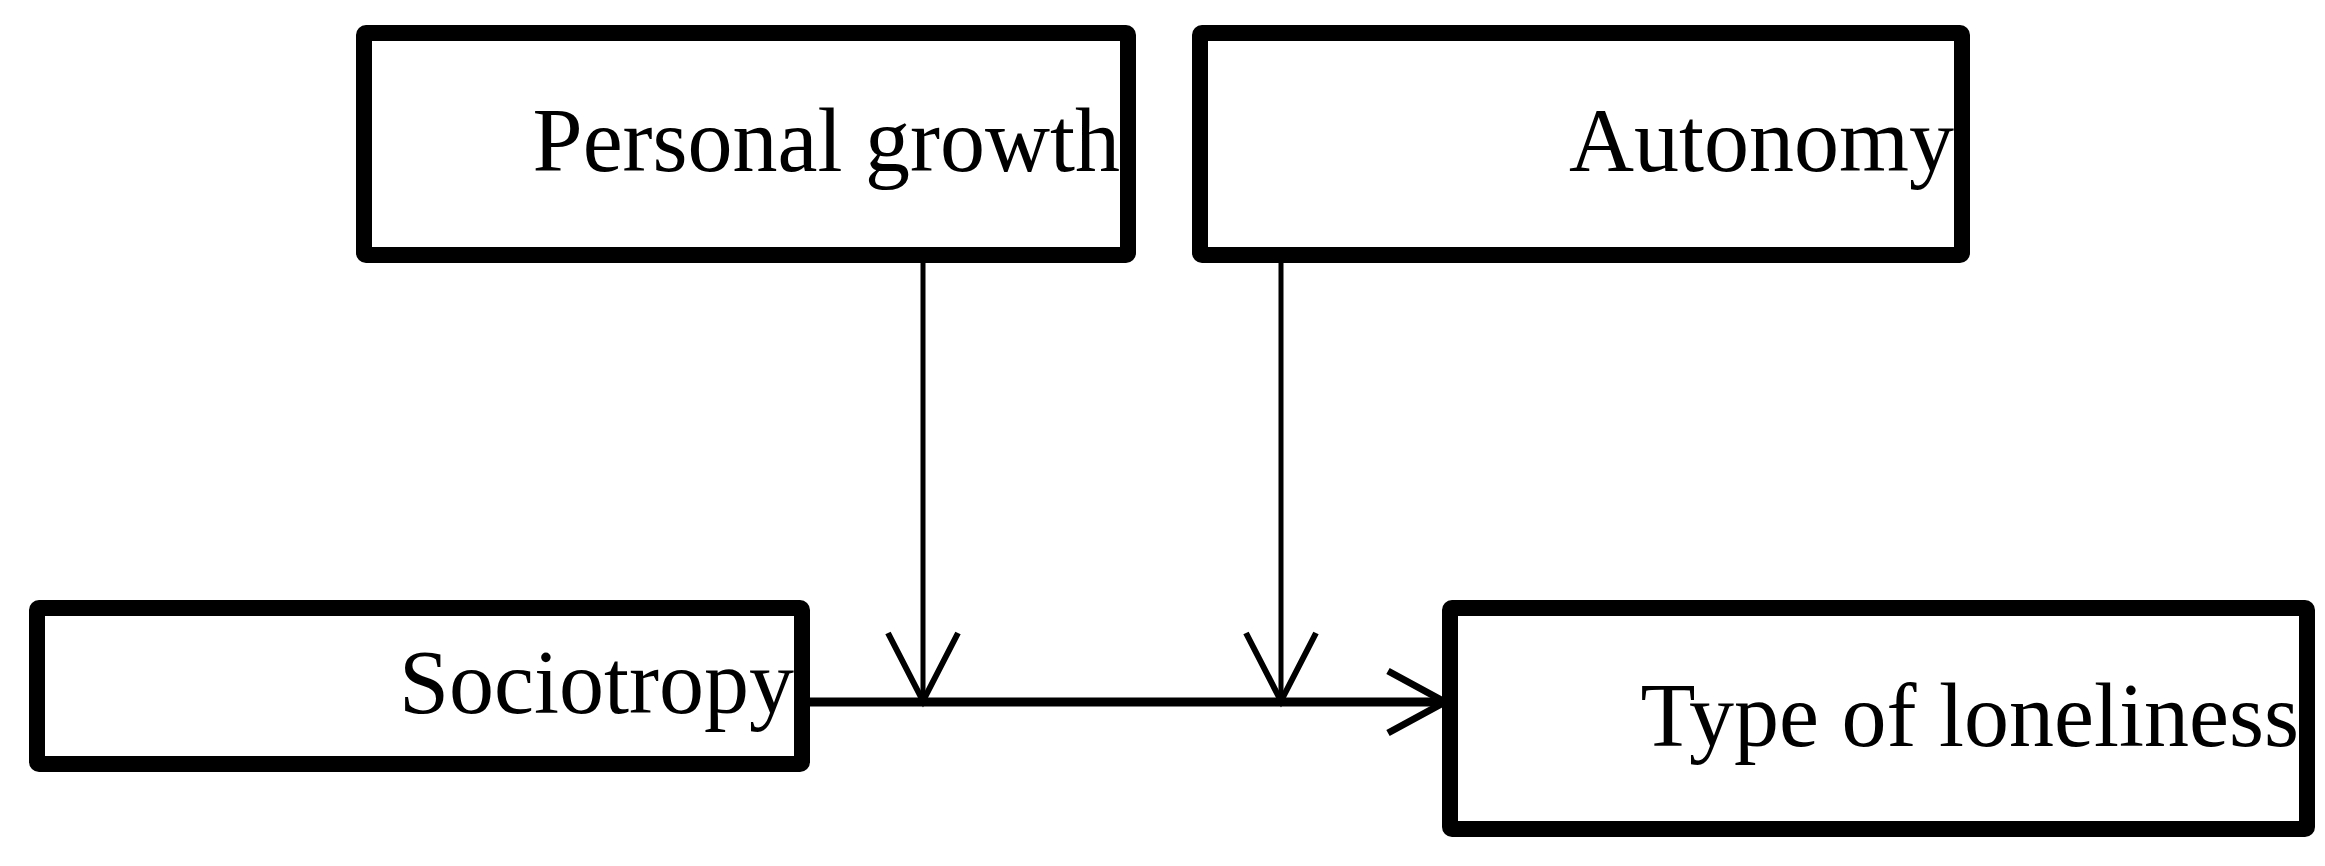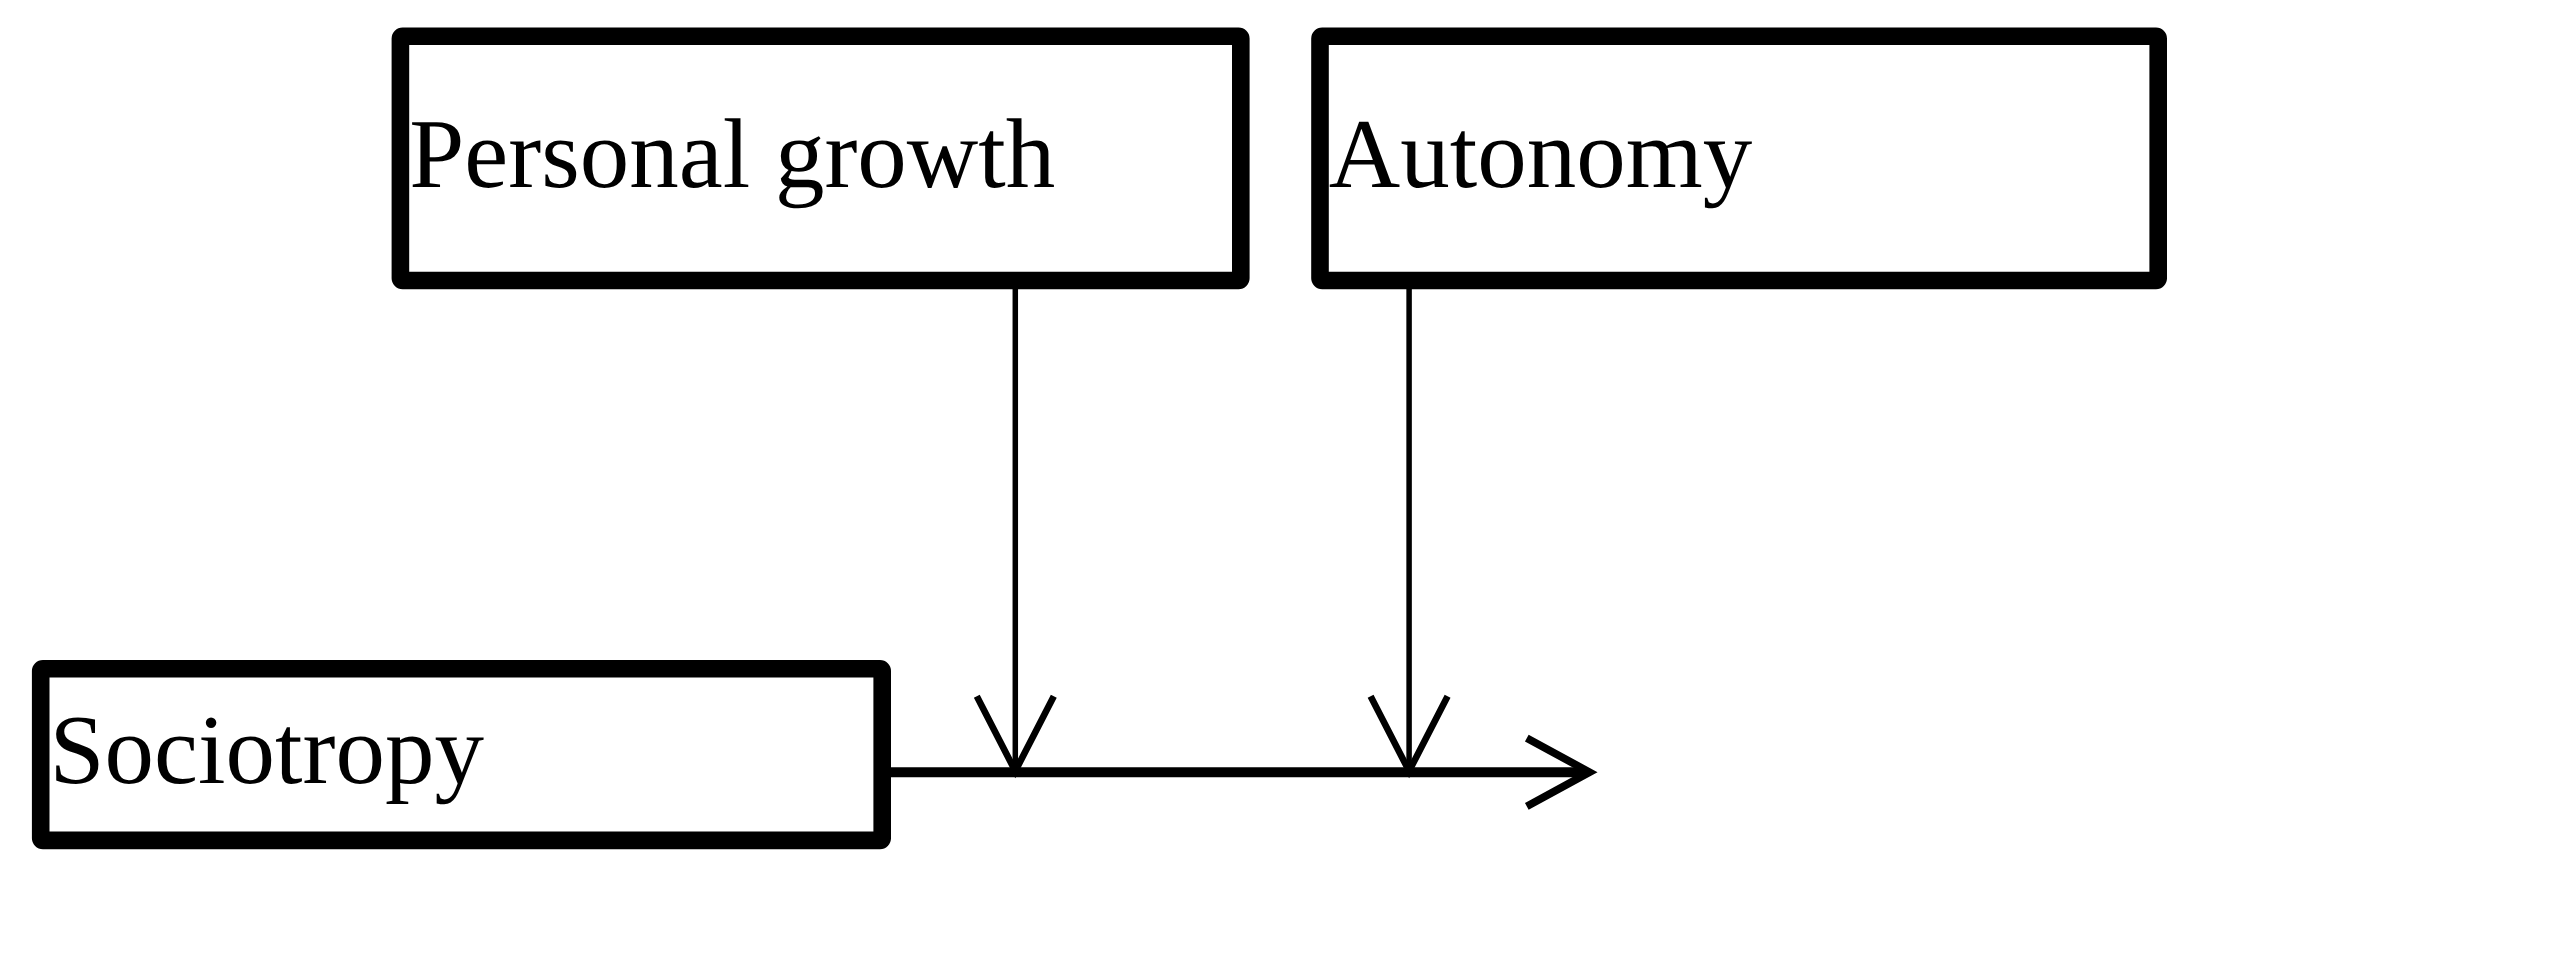--- a/index.html
+++ b/index.html
@@ -16,21 +16,21 @@
     overflow: hidden;
   }
   .node {
     position: absolute;
     box-sizing: border-box;
     border: 16px solid #000000;
     border-radius: 10px;
     background: #ffffff;
     display: flex;
     align-items: center;
-    justify-content: flex-start;
+    justify-content: flex-end;
     z-index: 1;
   }
   .node .label {
     font-size: 90px;
     line-height: 1;
     color: #000000;
     white-space: nowrap;
     padding-bottom: 6px;
   }
   #node-personal-growth { left: 356px;  top: 25px;  width: 780px; height: 238px; }
@@ -55,20 +55,23 @@
   </div>
 
   <div class="node" id="node-autonomy">
     <span class="label">Autonomy</span>
   </div>
 
   <div class="node" id="node-sociotropy">
     <span class="label">Sociotropy</span>
   </div>
 
+  <div class="node" id="node-loneliness">
+    <span class="label">Type of loneliness</span>
+  </div>
 
   <svg class="arrows" width="2325" height="866" viewBox="0 0 2325 866">
 
     <g>
       <line x1="810" y1="702" x2="1440" y2="702" stroke="#000000" stroke-width="9"></line>
       <polyline points="1388,671 1445,702 1388,733" fill="none" stroke="#000000" stroke-width="7"></polyline>
     </g>
 
     <g>
       <line x1="923" y1="258" x2="923" y2="698" stroke="#000000" stroke-width="5"></line>

